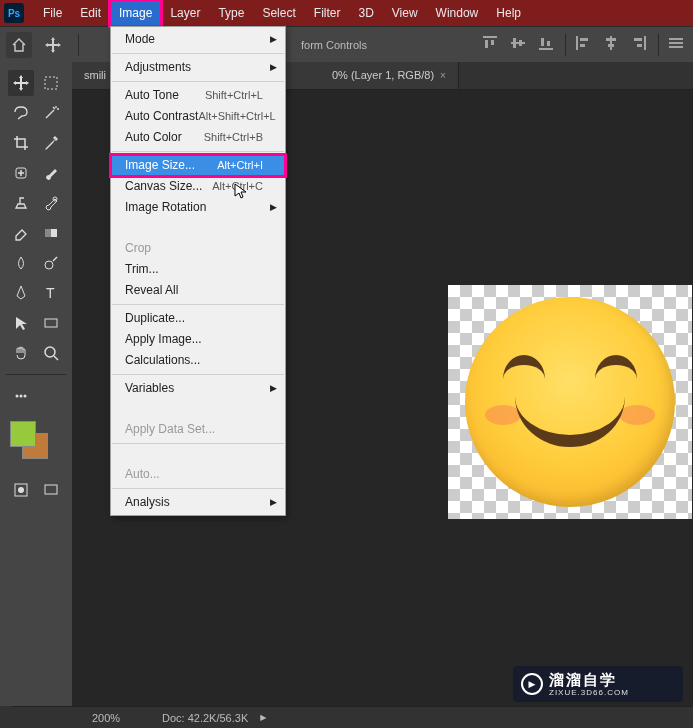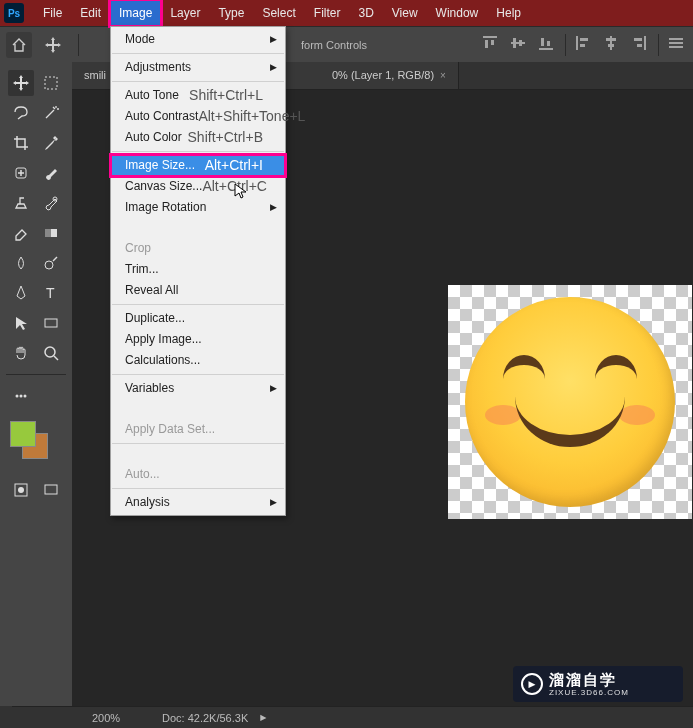--- a/index.html
+++ b/index.html
@@ -58,21 +58,21 @@
 .emoji-blush { position: absolute; width: 36px; height: 20px; background: rgba(248,140,80,0.6); border-radius: 50%; top: 108px; }
 .emoji-blush.l { left: 20px; } .emoji-blush.r { right: 20px; }
 
 
 .dropdown { position: absolute; left: 110px; top: 26px; width: 176px; background: #f0f0f0; color: #222; border: 1px solid #a0a0a0; box-shadow: 2px 3px 6px rgba(0,0,0,0.35); font-size: 12px; padding: 2px 0; z-index: 100; }
 .dropdown .dd-item { height: 21px; line-height: 21px; padding: 0 22px 0 14px; position: relative; display: flex; justify-content: space-between; align-items: center; white-space: nowrap; }
 .dropdown .dd-item.disabled { color: #999; margin-top: 20px; }
 .dropdown .dd-item.hl { background: #3a8ee6; color: #fff; outline: 3px solid #ff0090; outline-offset: -1px; }
 .dropdown .dd-sep { height: 1px; background: #d0d0d0; margin: 3px 1px; }
 .dropdown .arrow { position: absolute; right: 8px; font-size: 9px; }
-.dd-shortcut { color: #555; font-size: 14px; }
+.dd-shortcut { color: #555; font-size: 11px; }
 .dd-item.hl .dd-shortcut { color: #fff; }
 
 .cursor-img { position: absolute; left: 232px; top: 182px; z-index: 200; pointer-events: none; font-size: 15px; color: #000; }
 
 .statusbar { position: absolute; bottom: 0; left: 12px; right: 0; height: 22px; background: #323232; border-top: 1px solid #222; display: flex; align-items: center; font-size: 11px; padding: 0 8px; color: #bbb; }
 .statusbar .zoom { width: 70px; margin-left: 72px; }
 .statusbar .doc { flex: 0 0 auto; }
 .statusbar .tri { margin-left: 12px; font-size: 8px; }
 
 .watermark { position: absolute; right: 10px; bottom: 26px; width: 170px; height: 36px; background: rgba(10,20,50,0.55); border-radius: 4px; display: flex; align-items: center; gap: 6px; padding: 0 8px; color: #fff; font-size: 12px; }
@@ -337,21 +337,21 @@
       <span>Adjustments</span>
       <span class="arrow">▶</span>
     </div>
     <div class="dd-sep"></div>
     <div class="dd-item">
       <span>Auto Tone</span>
       <span class="dd-shortcut">Shift+Ctrl+L</span>
     </div>
     <div class="dd-item">
       <span>Auto Contrast</span>
-      <span class="dd-shortcut">Alt+Shift+Tone+L</span>
+      <span class="dd-shortcut">Alt+Shift+Ctrl+L</span>
     </div>
     <div class="dd-item">
       <span>Auto Color</span>
       <span class="dd-shortcut">Shift+Ctrl+B</span>
     </div>
     <div class="dd-sep"></div>
     <div class="dd-item hl">
       <span>Image Size...</span>
       <span class="dd-shortcut">Alt+Ctrl+I</span>
     </div>

